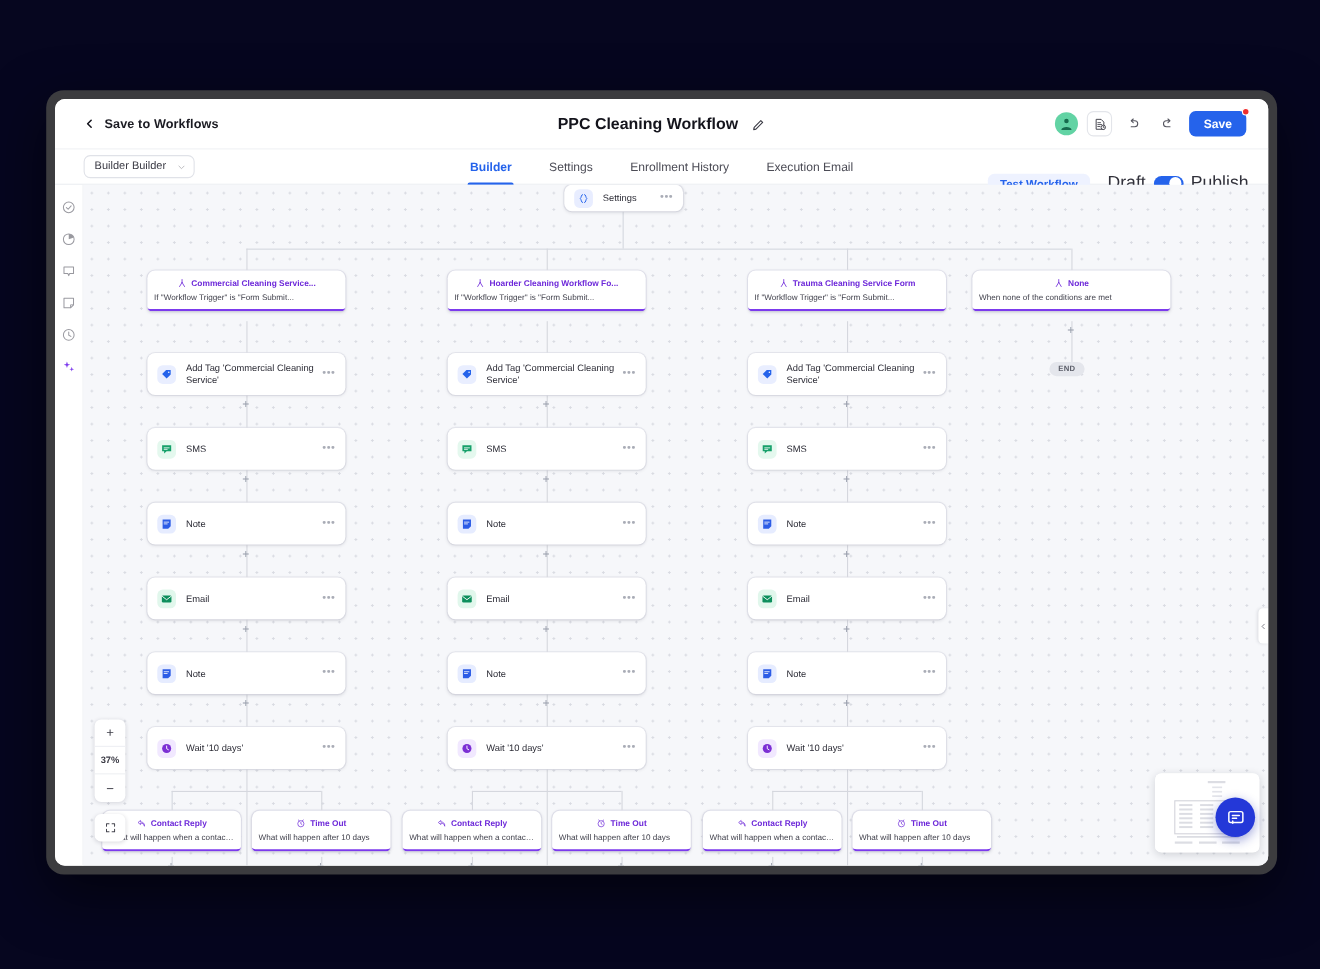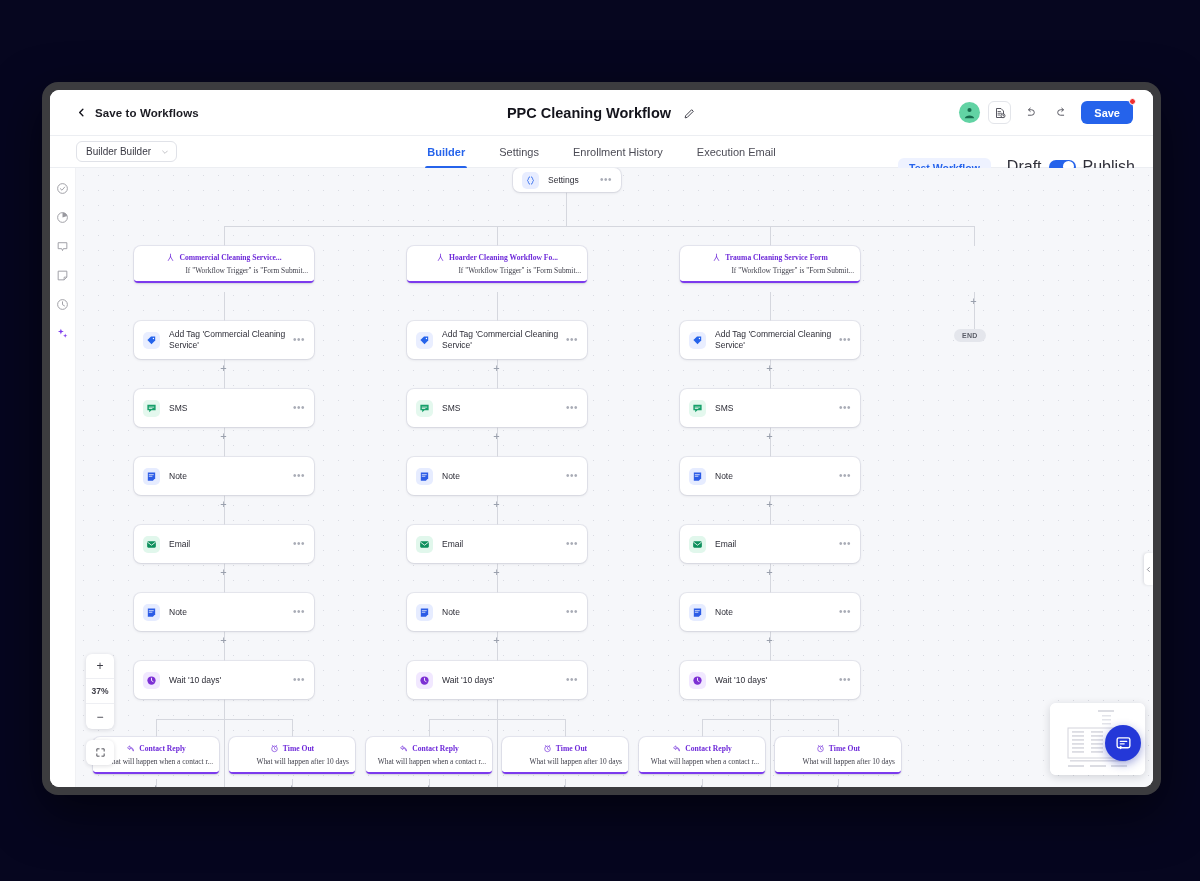--- a/index.html
+++ b/index.html
@@ -180,23 +180,22 @@
   }
 
   
   .branch {
     position: absolute;
     background: #fff;
     border-radius: 7px 7px 4px 4px;
     box-shadow: 0 1px 3px rgba(20,22,40,.10), 0 0 0 1px rgba(226,226,238,.8);
     border-bottom: 2.5px solid #7c3aed;
     padding: 7px 6px 6px;
-    text-align: right;
+    text-align: left;
     cursor: pointer;
-    font-family: Liberation Serif, serif;
   }
   .branch .b-title {
     font-size: 7.6px; font-weight: 700; color: #6d28d9;
     display: flex; align-items: center; justify-content: center; gap: 4px;
     white-space: nowrap; overflow: hidden;
   }
   .branch .b-sub {
     margin-top: 4px; font-size: 7.4px; color: #41414c;
     white-space: nowrap; overflow: hidden; text-overflow: ellipsis;
   }
@@ -428,20 +427,29 @@
       <div class="branch" style="left:604px; top:78px; width:180px;">
         <div class="b-title">
           <svg viewBox="0 0 24 24" width="9" height="9" fill="none">
             <path d="M12 3 L12 10 M12 10 L6 20 M12 10 L18 20" stroke="#6d28d9" stroke-width="2" stroke-linecap="round"></path>
           </svg>
           <span>Trauma Cleaning Service Form</span>
         </div>
         <div class="b-sub">If "Workflow Trigger" is "Form Submit...</div>
       </div>
 
+      <div class="branch" style="left:808px; top:78px; width:180px;">
+        <div class="b-title">
+          <svg viewBox="0 0 24 24" width="9" height="9" fill="none">
+            <path d="M12 3 L12 10 M12 10 L6 20 M12 10 L18 20" stroke="#6d28d9" stroke-width="2" stroke-linecap="round"></path>
+          </svg>
+          <span>None</span>
+        </div>
+        <div class="b-sub">When none of the conditions are met</div>
+      </div>
 
       <div class="edge v" style="left:898px; top:124px; height:37px;"></div>
       <div class="plus" style="left:893px; top:129px;">+</div>
       <div class="endpill" style="left:878px; top:161px;">END</div>
 
       <div class="edge v" style="left:148px; top:124px; height:530px;"></div>
       <div class="node" style="left:58px; top:153px; width:180px; height:38px;">
         <span class="ico" style="background:#e9eeff;">
           <svg viewBox="0 0 24 24" width="11" height="11">
                 <path d="M3 11 L11 3 H20 V12 L12 20 Z" fill="#2563eb"></path>

